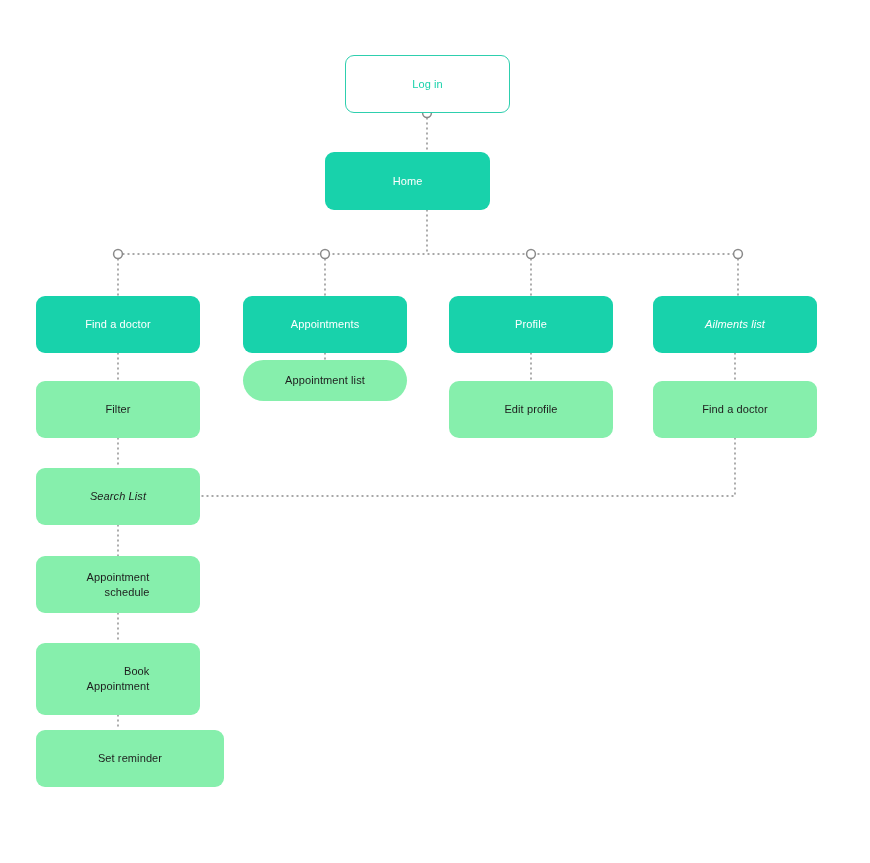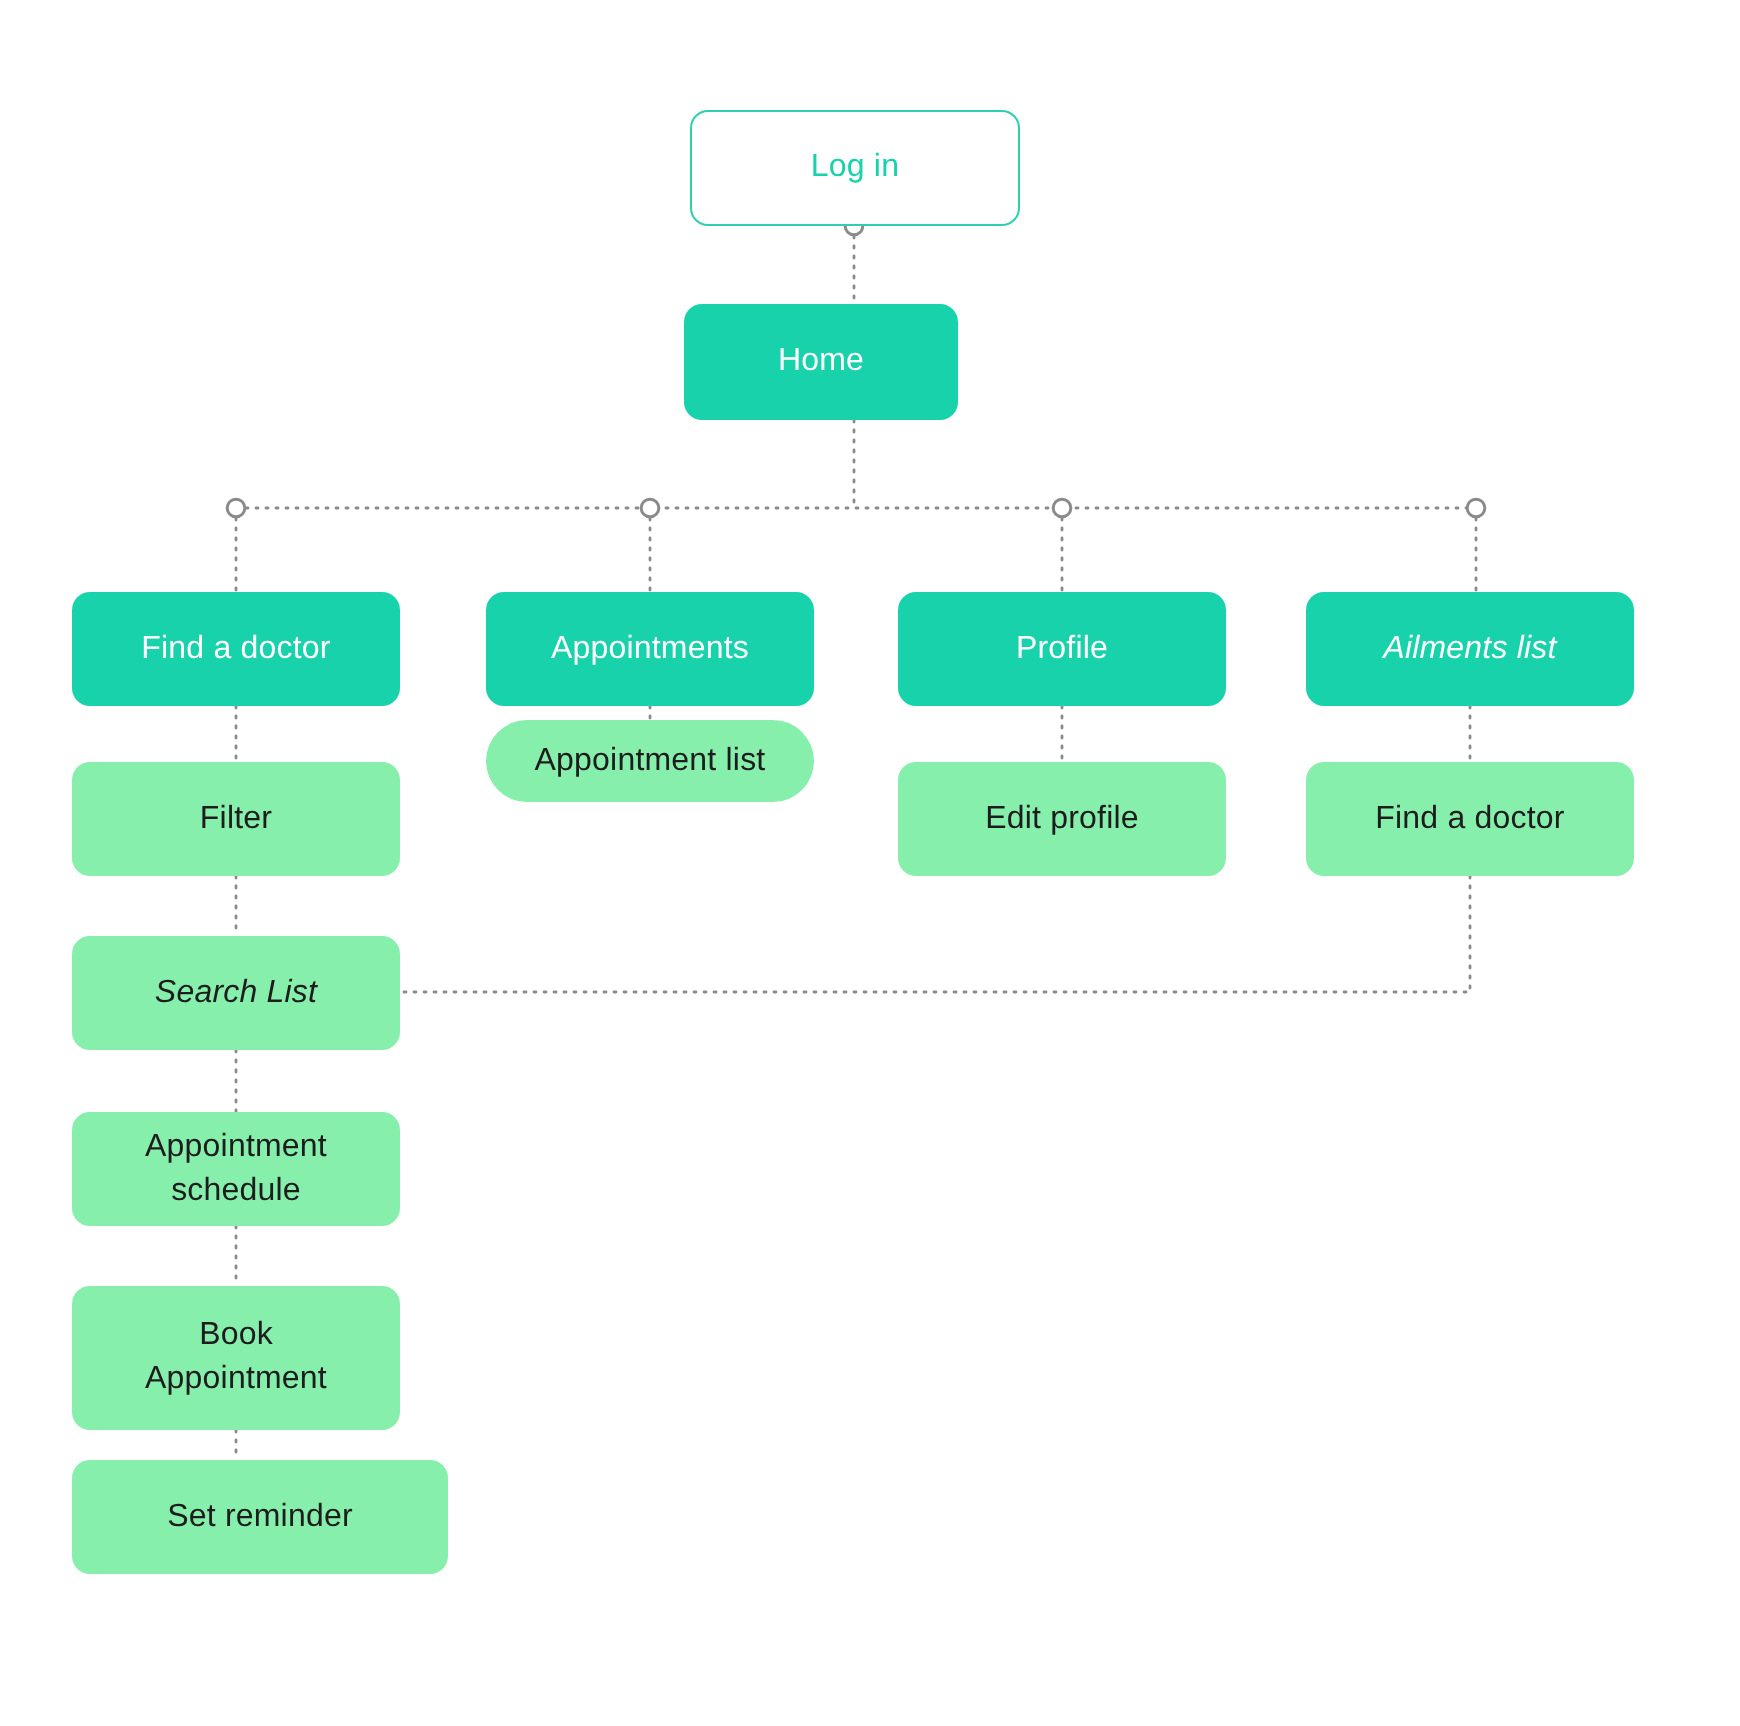--- a/index.html
+++ b/index.html
@@ -26,23 +26,23 @@
     height: 863px;
     pointer-events: none;
   }
   .node {
     position: absolute;
     box-sizing: border-box;
     border-radius: 9px;
     display: flex;
     align-items: center;
     justify-content: center;
-    text-align: center;
+    text-align: right;
     line-height: 1.35;
-    font-size: 16px;
+    font-size: 11px;
     letter-spacing: 0.1px;
     padding: 4px 0;
     white-space: pre-line;
   }
   .node.primary {
     background: #18d2ab;
     color: #ffffff;
     border: none;
   }
   .node.outline {
@@ -84,28 +84,28 @@
         <circle cx="427" cy="113" r="4.4" fill="#ffffff" stroke="#8a8a8a" stroke-width="1.5"></circle>
         <circle cx="118" cy="254" r="4.4" fill="#ffffff" stroke="#8a8a8a" stroke-width="1.5"></circle>
         <circle cx="325" cy="254" r="4.4" fill="#ffffff" stroke="#8a8a8a" stroke-width="1.5"></circle>
         <circle cx="531" cy="254" r="4.4" fill="#ffffff" stroke="#8a8a8a" stroke-width="1.5"></circle>
         <circle cx="738" cy="254" r="4.4" fill="#ffffff" stroke="#8a8a8a" stroke-width="1.5"></circle>
       </g>
   </svg>
 
   <div id="nodes-layer">
       <div class="node outline" style="left: 345px; top: 55px; width: 165px; height: 58px;">Log in</div>
-      <div class="node primary" style="left: 342px; top: 152px; width: 137px; height: 58px;">Home</div>
+      <div class="node primary" style="left: 325px; top: 152px; width: 165px; height: 58px;">Home</div>
       <div class="node primary" style="left: 36px; top: 296px; width: 164px; height: 57px;">Find a doctor</div>
       <div class="node primary" style="left: 243px; top: 296px; width: 164px; height: 57px;">Appointments</div>
       <div class="node primary" style="left: 449px; top: 296px; width: 164px; height: 57px;">Profile</div>
       <div class="node primary" style="left: 653px; top: 296px; width: 164px; height: 57px; font-style: italic;">Ailments list</div>
       <div class="node secondary" style="left: 36px; top: 381px; width: 164px; height: 57px;">Filter</div>
       <div class="node secondary" style="left: 243px; top: 360px; width: 164px; height: 41px; border-radius: 28px;">Appointment list</div>
-      <div class="node secondary" style="left: 449px; top: 381px; width: 164px; height: 57px;">Edit profile</div>
+      <div class="node secondary" style="left: 449px; top: 381px; width: 164px; height: 57px; border-radius: 10px;">Edit profile</div>
       <div class="node secondary" style="left: 653px; top: 381px; width: 164px; height: 57px;">Find a doctor</div>
       <div class="node secondary" style="left: 36px; top: 468px; width: 164px; height: 57px; font-style: italic;">Search List</div>
       <div class="node secondary" style="left: 36px; top: 556px; width: 164px; height: 57px;">Appointment
 schedule</div>
       <div class="node secondary" style="left: 36px; top: 643px; width: 164px; height: 72px;">Book
 Appointment</div>
       <div class="node secondary" style="left: 36px; top: 730px; width: 188px; height: 57px;">Set reminder</div>
     </div>
 
 </div>

